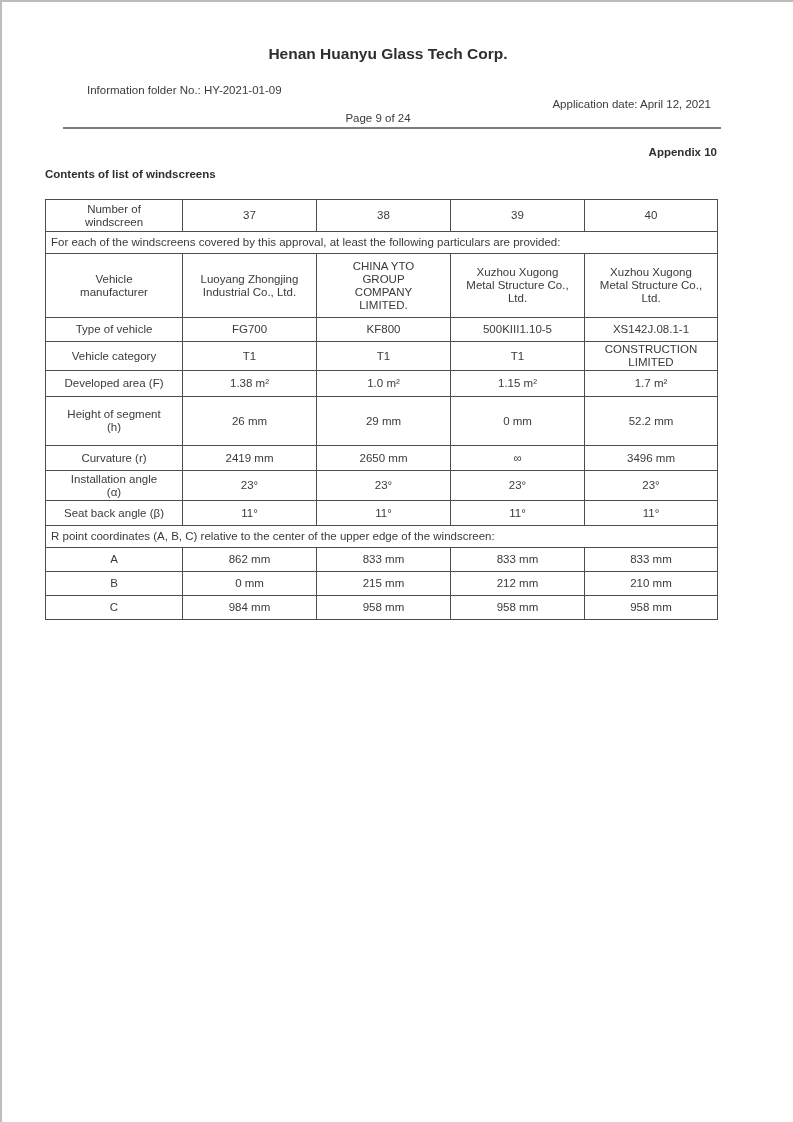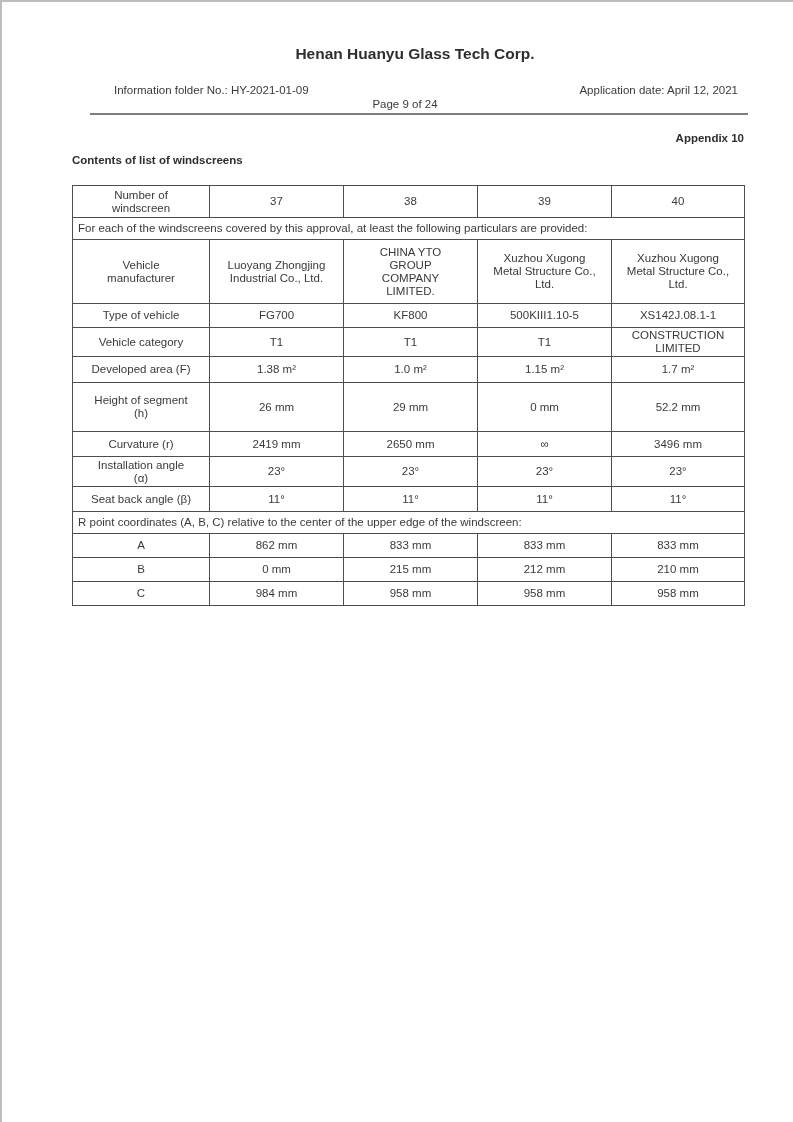--- a/index.html
+++ b/index.html
@@ -7,38 +7,39 @@
   body {
     width: 793px;
     height: 1122px;
     font-family: "Liberation Sans", sans-serif;
     color: #3a3a3a;
     border-top: 2px solid #bdbdbd;
     border-left: 2px solid #bdbdbd;
     overflow: hidden;
   }
   .content {
-    margin-left: 70px;
+    margin-left: 43px;
     width: 672px;
     padding-top: 42px;
   }
   .doc-title {
     text-align: center;
     font-size: 15.5px;
     font-weight: bold;
     color: #2e2e2e;
     margin-left: 14px;
     line-height: 20px;
   }
   .info-row {
     display: flex;
     justify-content: space-between;
     margin-top: 19px;
     font-size: 11.5px;
     line-height: 14px;
+    flex-direction: column;
   }
   .info-left { padding-left: 42px; }
   .info-right { text-align: right; padding-right: 6px; }
   .page-row {
     text-align: center;
     font-size: 11.5px;
     line-height: 14px;
     padding-right: 6px;
   }
   .header-rule {

